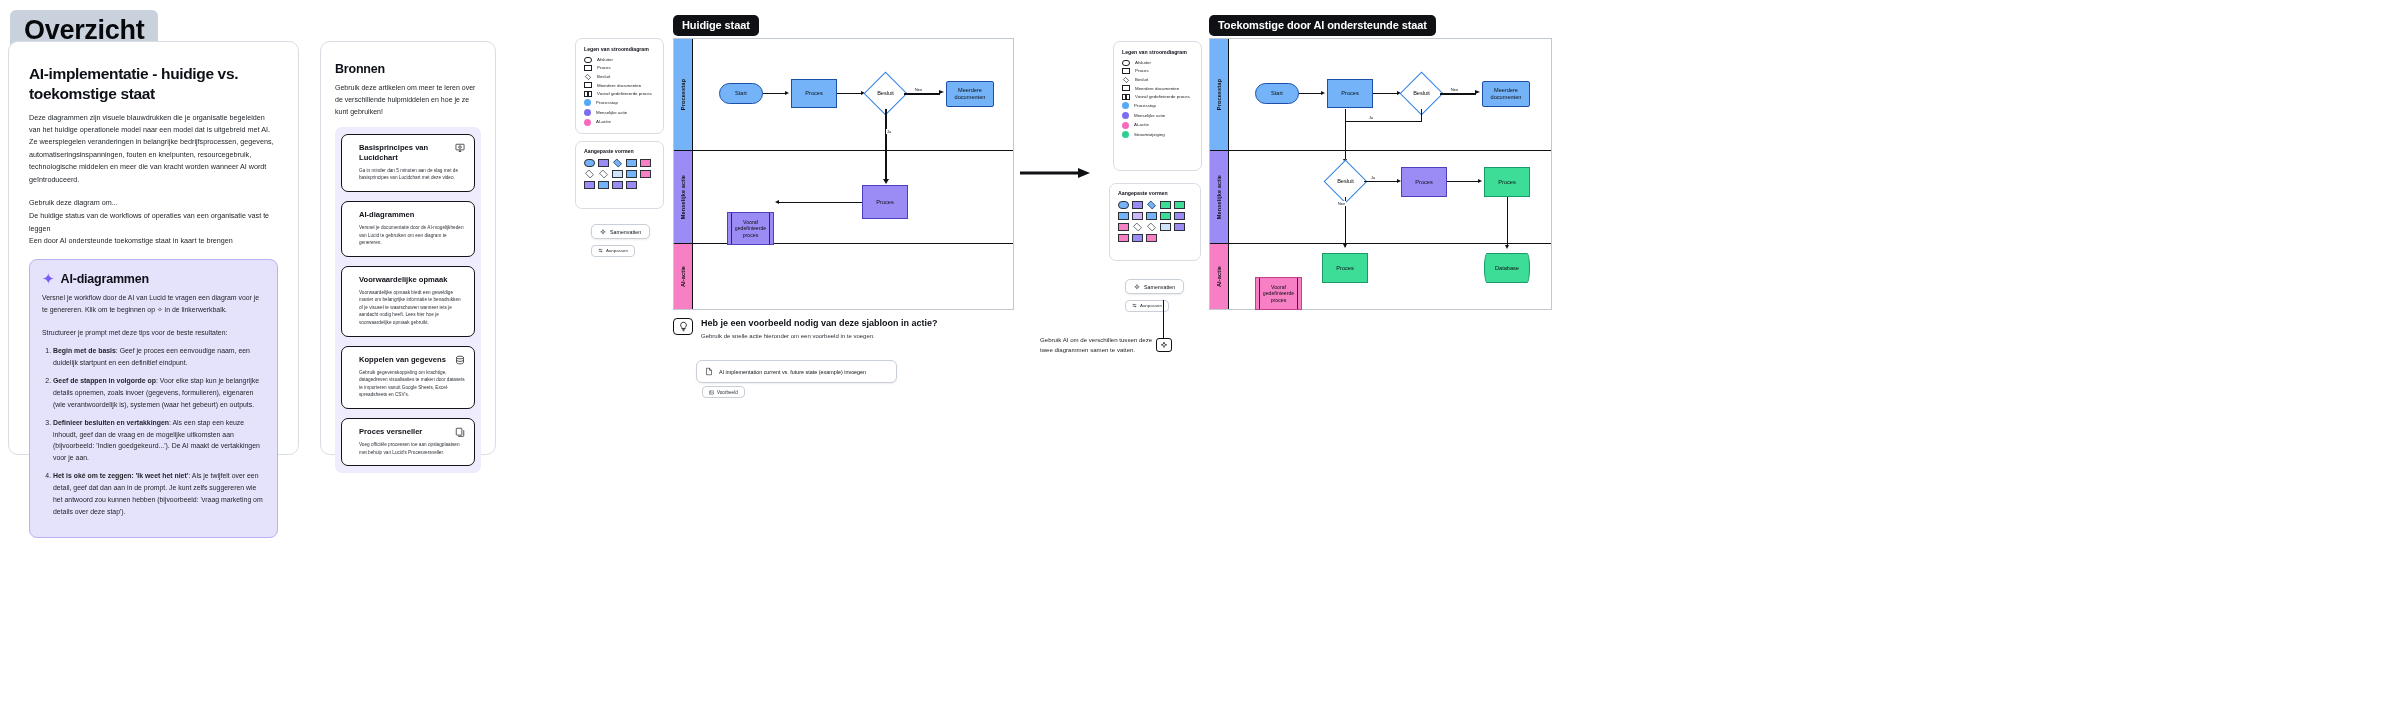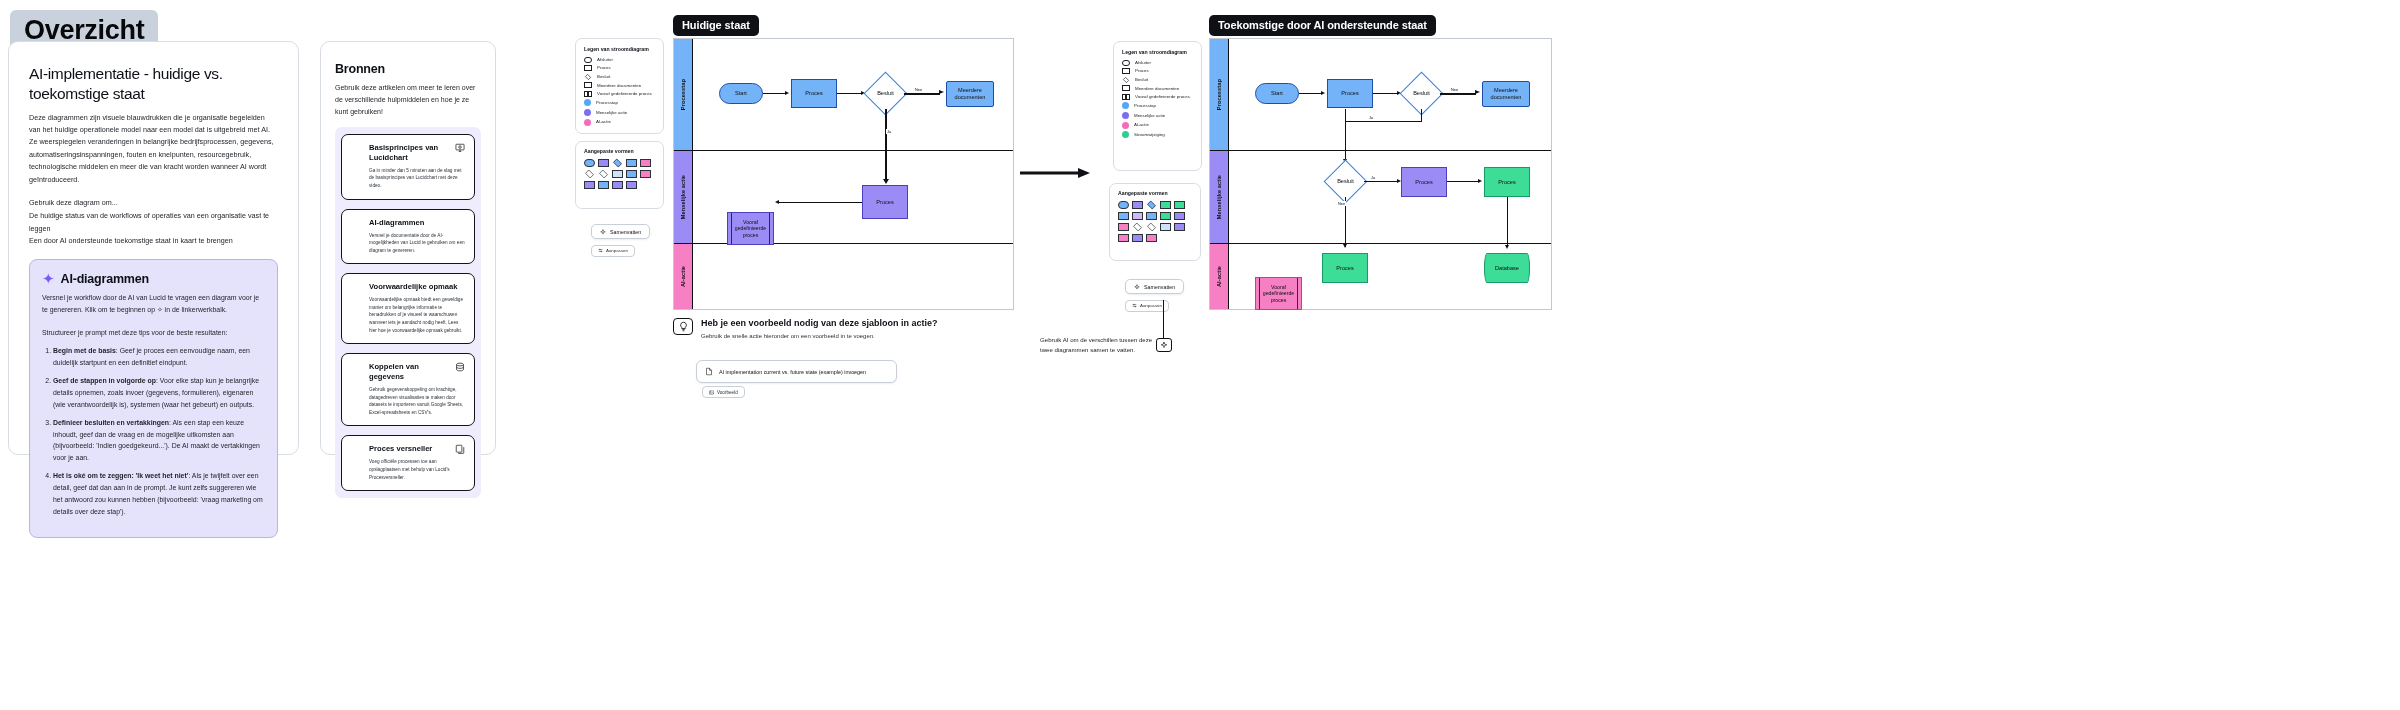--- a/index.html
+++ b/index.html
@@ -23,21 +23,21 @@
   
   .panel {
     position: absolute; background: #fff;
     border: 1px solid #d8dde4; border-radius: 10px;
   }
 
   
   #overview-panel { left: 8px; top: 41px; width: 291px; height: 414px; }
   .ov-inner { padding: 22px 20px 0 20px; }
   .ov-title {
-    font-size: 15.5px; font-weight: 400; color: #0d1117;
+    font-size: 15.5px; font-weight: 700; color: #0d1117;
     line-height: 1.28; letter-spacing: -0.35px; margin-bottom: 8px;
   }
   .ov-para {
     font-size: 7.2px; line-height: 1.72; color: #1b1f24;
     margin-bottom: 11px;
   }
   .ov-uses { font-size: 7.2px; line-height: 1.78; color: #1b1f24; }
   .ov-uses div { margin: 0; }
 
   
@@ -58,21 +58,21 @@
   ol.ai-list li b { font-weight: 700; }
 
   
   #bronnen-panel { left: 320px; top: 41px; width: 176px; height: 414px; }
   .br-inner { padding: 20px 14px 0 14px; }
   .br-title { font-size: 12.5px; font-weight: 700; color: #0d1117; margin-bottom: 6px; letter-spacing: -0.2px; }
   .br-sub { font-size: 7px; line-height: 1.72; color: #1b1f24; margin-bottom: 9px; }
   .br-stack { background: #eeecfd; border-radius: 7px; padding: 7px 6px; }
   .res-card {
     background: #fff; border: 1px solid #121417; border-radius: 7px;
-    padding: 8px 9px 9px 27px; margin-bottom: 9px; position: relative;
+    padding: 8px 9px 9px 17px; margin-bottom: 9px; position: relative;
   }
   .res-card:last-child { margin-bottom: 0; }
   .res-head {
     display: flex; justify-content: space-between; align-items: flex-start; gap: 5px;
   }
   .res-title { font-size: 7.6px; font-weight: 700; color: #0d1117; line-height: 1.3; }
   .res-desc { font-size: 4.7px; line-height: 1.62; color: #2c3238; margin-top: 4px; }
   .res-ico { flex: 0 0 auto; color: #1b1f24; }
 
   

